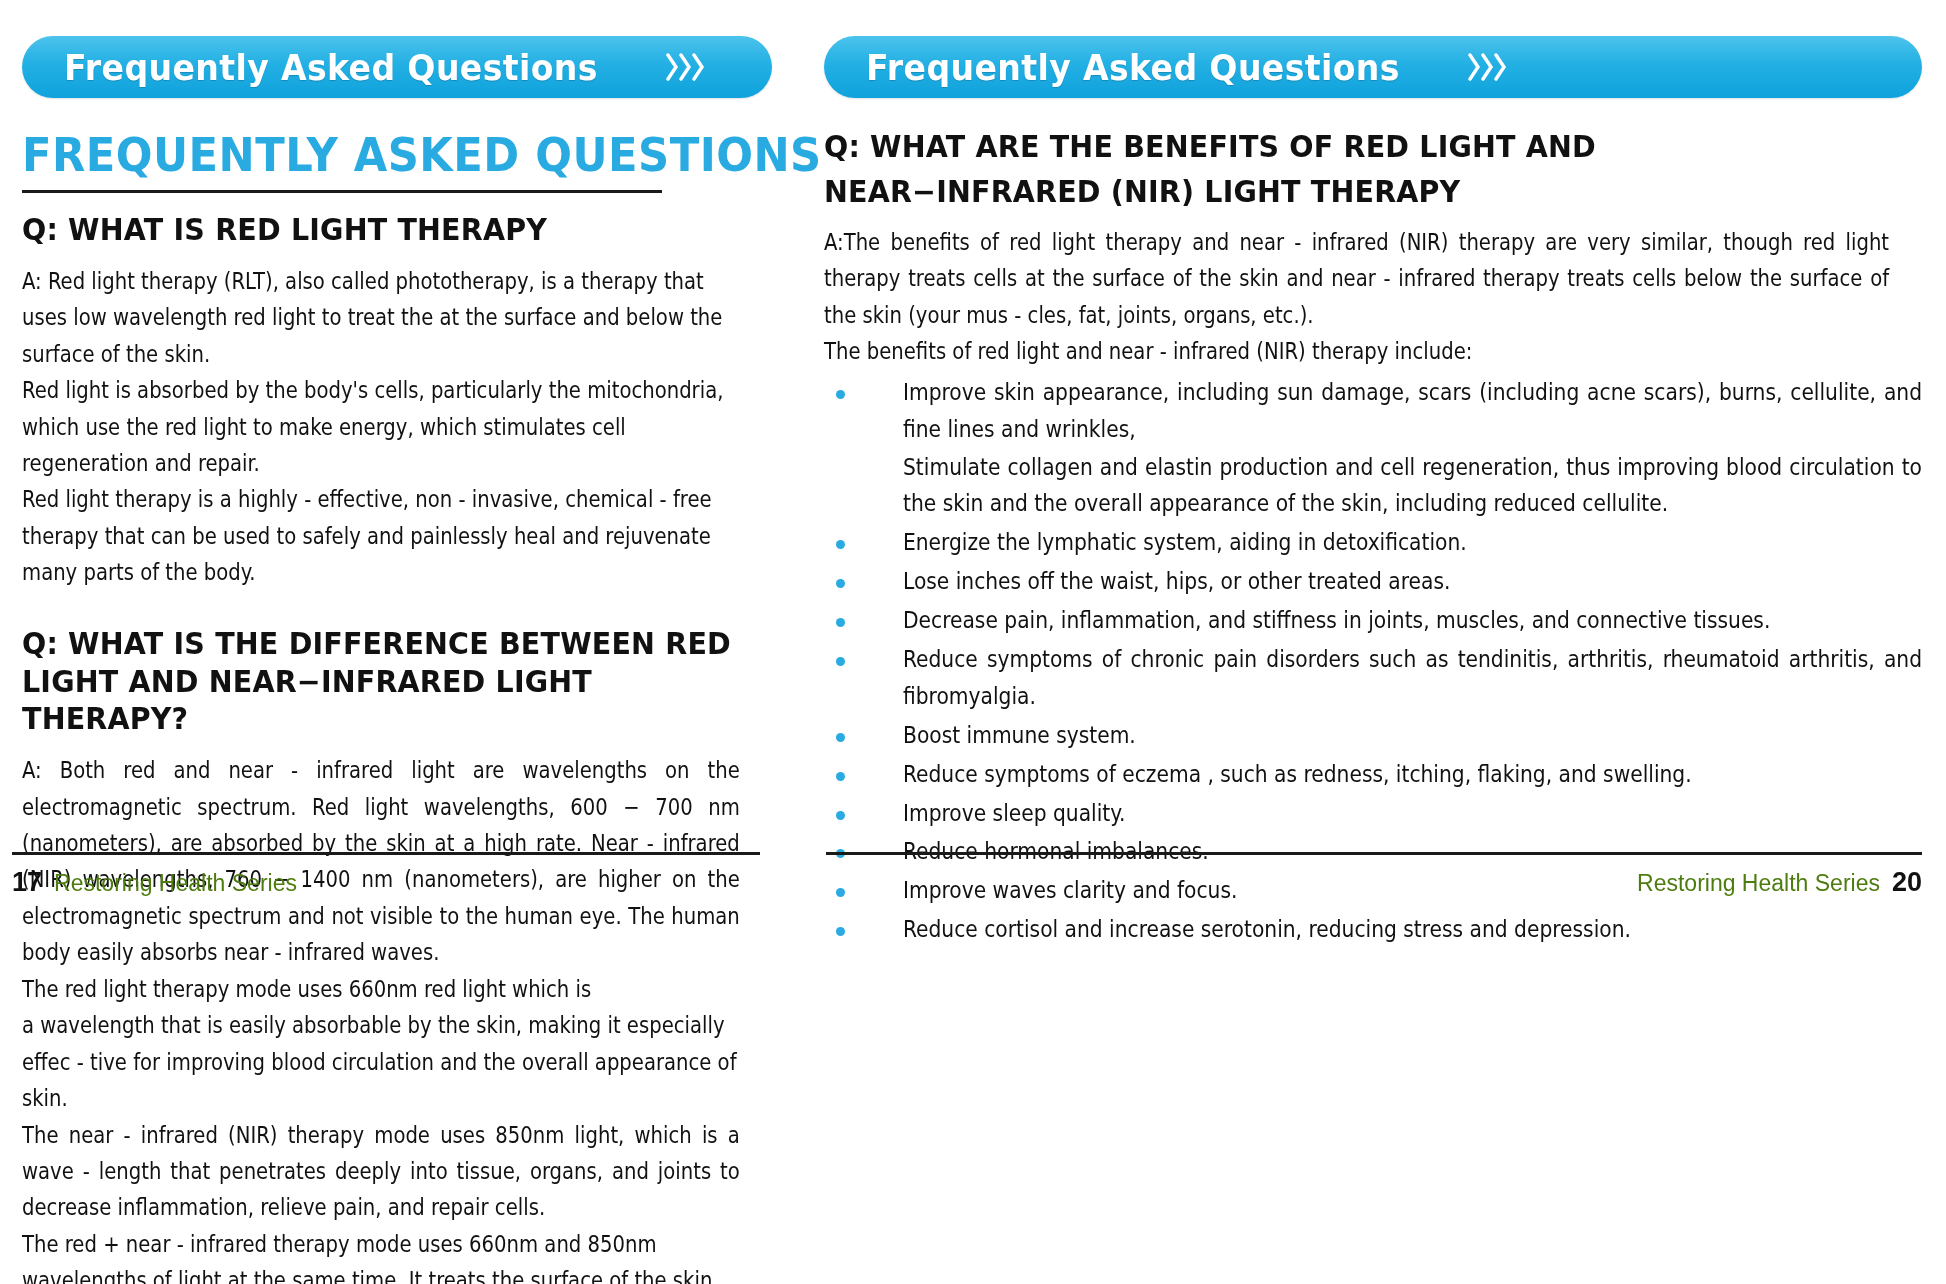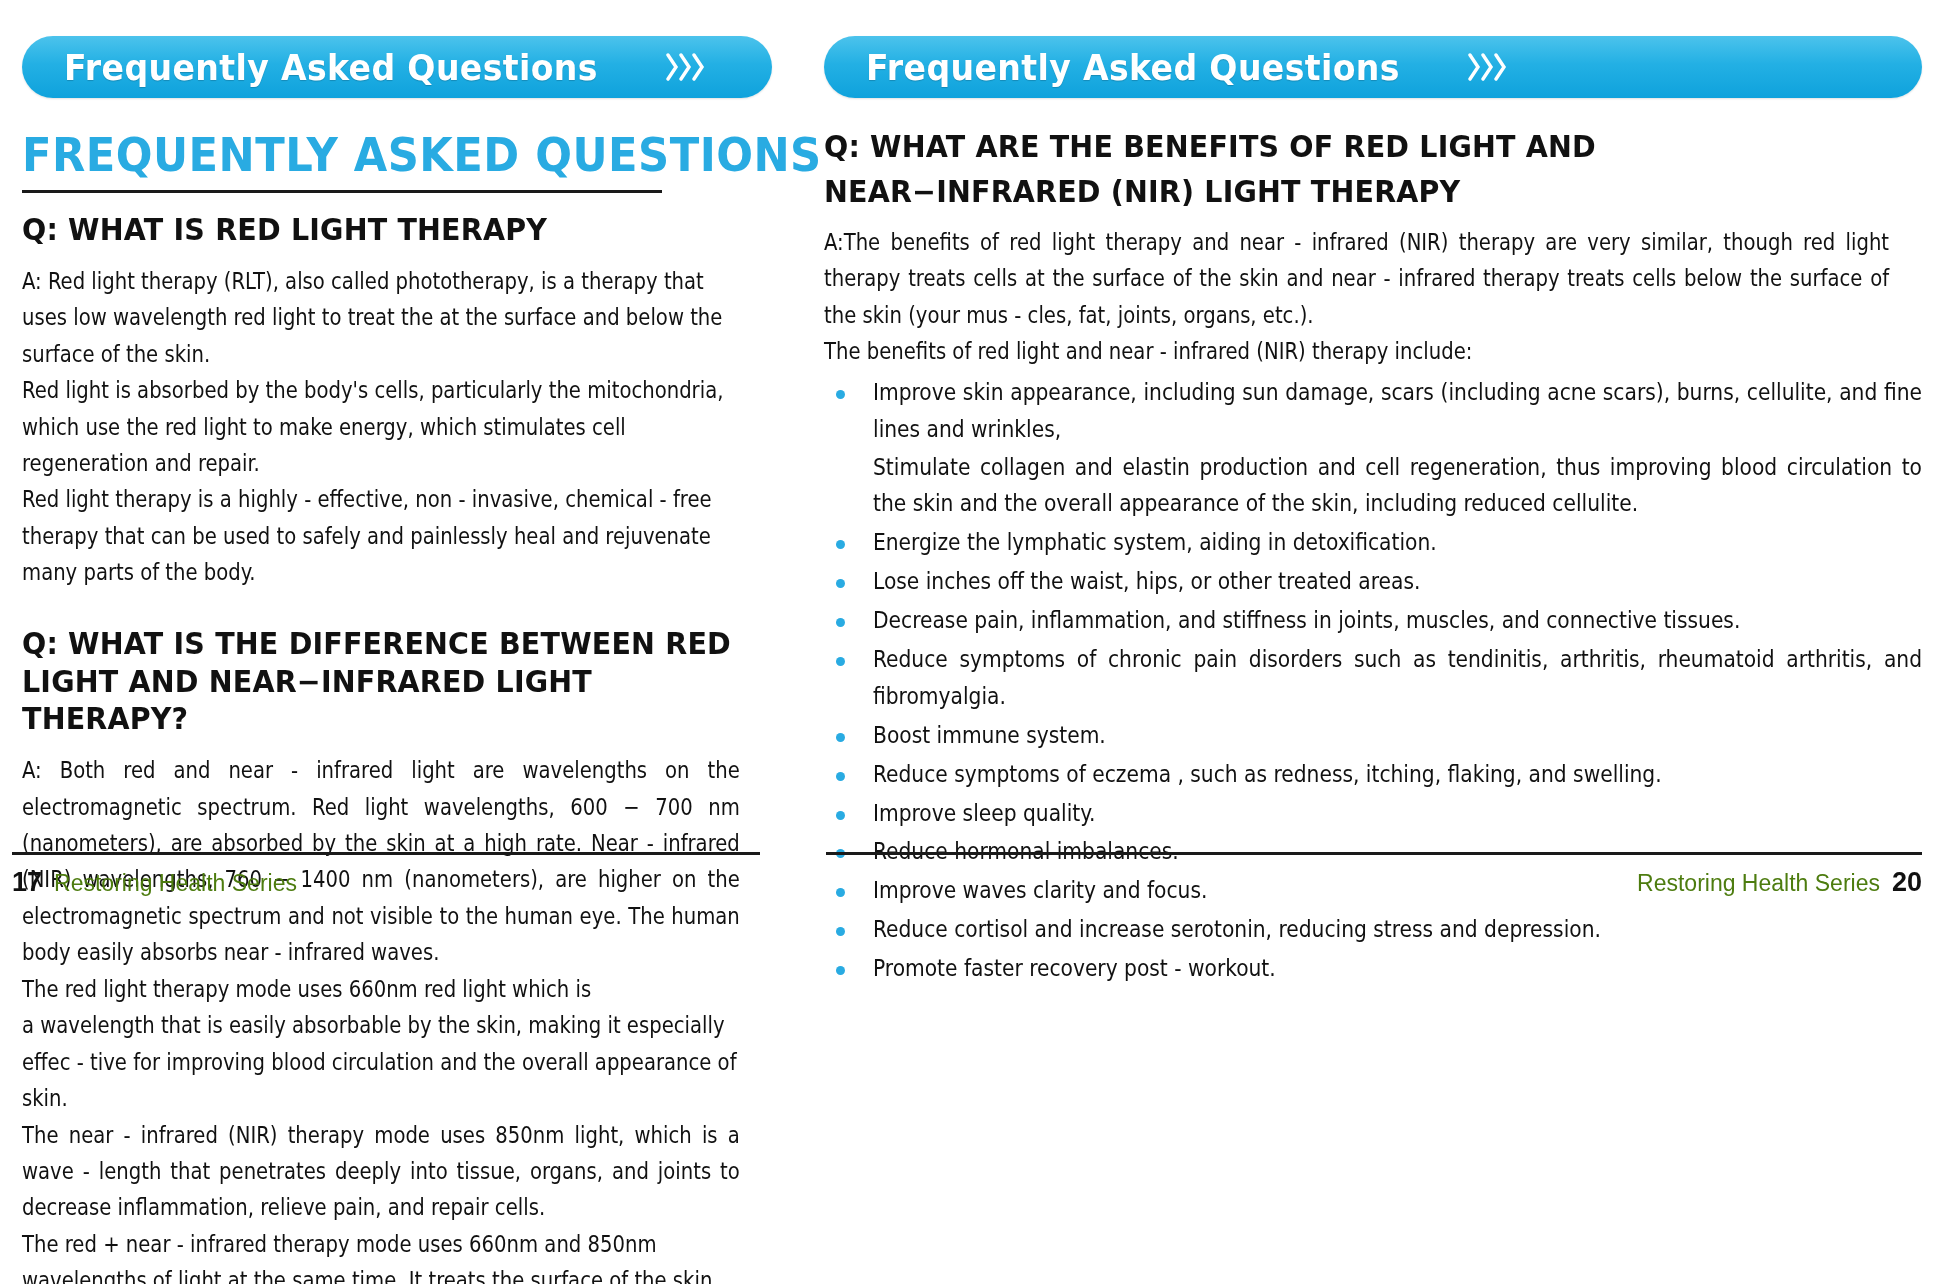--- a/index.html
+++ b/index.html
@@ -90,20 +90,21 @@
   .body-left .para { margin:0; }
   .just { text-align:justify; text-justify:inter-word; }
 
   .body-right { margin-top:10px; width:1098px; }
 
   
   .bullets { margin-top:4px; list-style:none; }
   .bullet-row {
     display:flex; align-items:flex-start;
     margin-bottom:2px;
+    gap:30px;
   }
   .bullet-dot {
     flex:0 0 auto;
     width:9px; height:9px;
     border-radius:50%;
     background:#29ABE2;
     margin:16px 28px 0 12px;
   }
   .bullet-text {
     flex:1 1 auto;
@@ -256,24 +257,20 @@
         <span class="bullet-text">Reduce hormonal imbalances.</span>
       </li>
       <li class="bullet-row">
         <span class="bullet-dot"></span>
         <span class="bullet-text">Improve waves clarity and focus.</span>
       </li>
       <li class="bullet-row">
         <span class="bullet-dot"></span>
         <span class="bullet-text">Reduce cortisol and increase serotonin, reducing stress and depression.</span>
       </li>
-      <li class="bullet-row">
-        <span class="bullet-dot"></span>
-        <span class="bullet-text">Promote faster recovery post - workout.</span>
-      </li>
     </ul>
 
     <div class="footer footer-right-wrap">
       <div class="footer-rule footer-rule-right"></div>
       <div class="footer-line rightalign">
         <span class="footer-label">Restoring Health Series</span>
         <span class="pagenum">20</span>
       </div>
     </div>
   </div>

